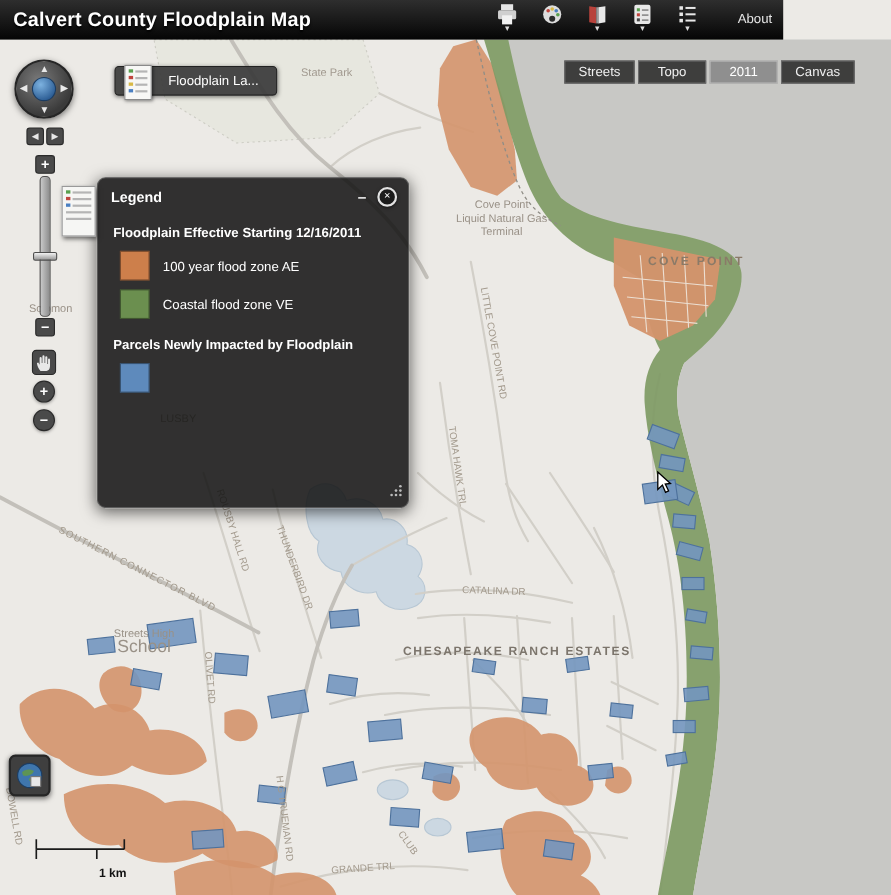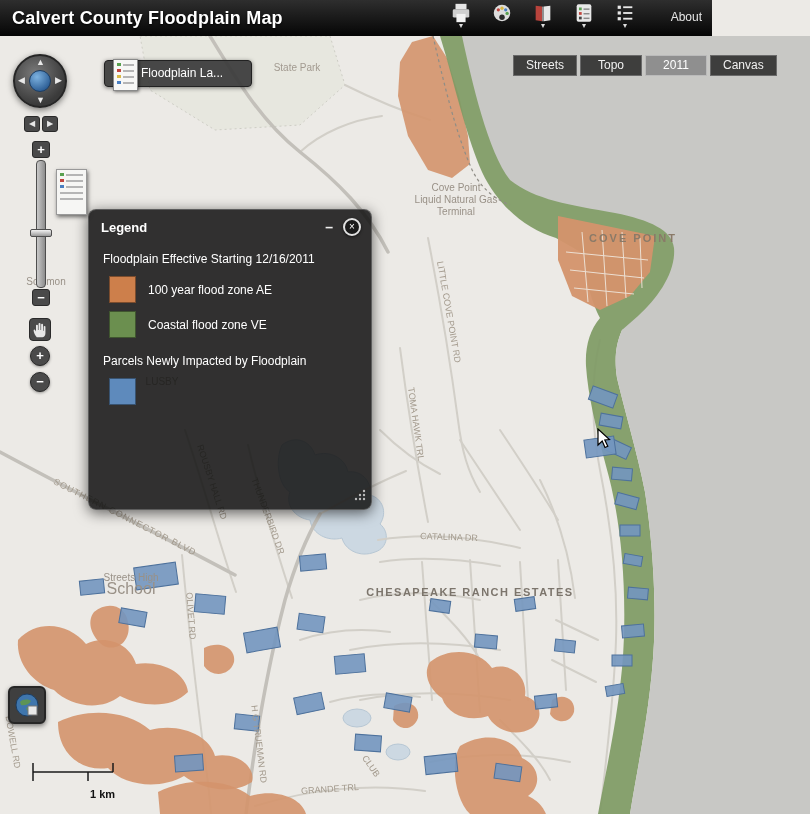--- a/index.html
+++ b/index.html
@@ -28,39 +28,39 @@
   .basemap-bar { position:absolute; left:513px; top:55px; display:flex; gap:3px; z-index:20; }
   .bm-btn { min-width:62px; height:21px; padding:0 12px; font-size:12px; color:#f0f0f0;
     background:rgba(42,42,42,.88); border:1px solid #6a6a6a; text-align:center;
     line-height:19px; cursor:pointer; font-family:"Liberation Sans",sans-serif; }
   .bm-btn.active { background:#8f8f8f; border-color:#bbb; color:#fff; }
 
   
   .fp-widget { position:absolute; left:104px; top:60px; z-index:20; width:148px; height:27px;
     background:rgba(58,58,58,.92); border:1px solid #222; border-radius:4px;
     box-shadow:0 1px 4px rgba(0,0,0,.5); color:#fff; font-size:12px; line-height:25px;
-    padding-left:36px; cursor:pointer; }
+    padding-left:48px; cursor:pointer; }
   .fp-icon { position:absolute; left:8px; top:-2px; width:25px; height:32px; background:#f7f7f5;
     border:1px solid #8a8a8a; box-shadow:1px 1px 3px rgba(0,0,0,.5); }
   .mini-row { height:3px; margin:3px 3px 0 3px; display:flex; gap:2px; }
   .mini-sq { width:4px; height:3px; }
   .mini-line { flex:1; height:2px; background:#b5b5b5; margin-top:1px; }
 
   
   .legend-panel { position:absolute; left:88px; top:161px; width:284px; height:301px; z-index:30;
     background:rgba(17,17,17,.86); border:1px solid rgba(255,255,255,.22); border-radius:8px;
-    box-shadow:0 3px 14px rgba(0,0,0,.6); color:#fff;margin-top:48px; }
+    box-shadow:0 3px 14px rgba(0,0,0,.6); color:#fff; }
   .legend-head { display:flex; align-items:center; padding:8px 10px 4px 12px; cursor:move; }
   .legend-title { font-size:13px; font-weight:bold; flex:1; }
   .min-btn { color:#eee; font-weight:bold; font-size:14px; margin-right:10px; cursor:pointer; }
   .close-btn { width:18px; height:18px; border:2px solid #e2e2e2; border-radius:50%;
     background:#1b1b1b; color:#fff; font-size:10px; line-height:14px; text-align:center;
     cursor:pointer; box-shadow:0 1px 3px rgba(0,0,0,.6); }
   .legend-body { padding:6px 14px 0 14px; }
-  .legend-heading { font-size:12px; font-weight:normal; margin:6px 0 10px 0; }
+  .legend-heading { font-size:12px; font-weight:bold; margin:6px 0 10px 0; }
   .legend-row { display:flex; align-items:center; margin:0 0 8px 6px; }
   .swatch { width:27px; height:27px; margin-right:12px; border:1px solid rgba(0,0,0,.4); }
   .legend-item-label { font-size:12px; color:#fff; }
   .grip { position:absolute; right:5px; bottom:4px; cursor:nwse-resize; }
   .legend-thumb { position:absolute; left:56px; top:169px; width:31px; height:46px; z-index:31;
     background:#f6f6f4; border:1px solid #999; box-shadow:1px 2px 4px rgba(0,0,0,.55); }
 
   
   .ctrl { position:absolute; z-index:25; }
   .compass { left:13px; top:54px; width:54px; height:54px; border-radius:50%;

